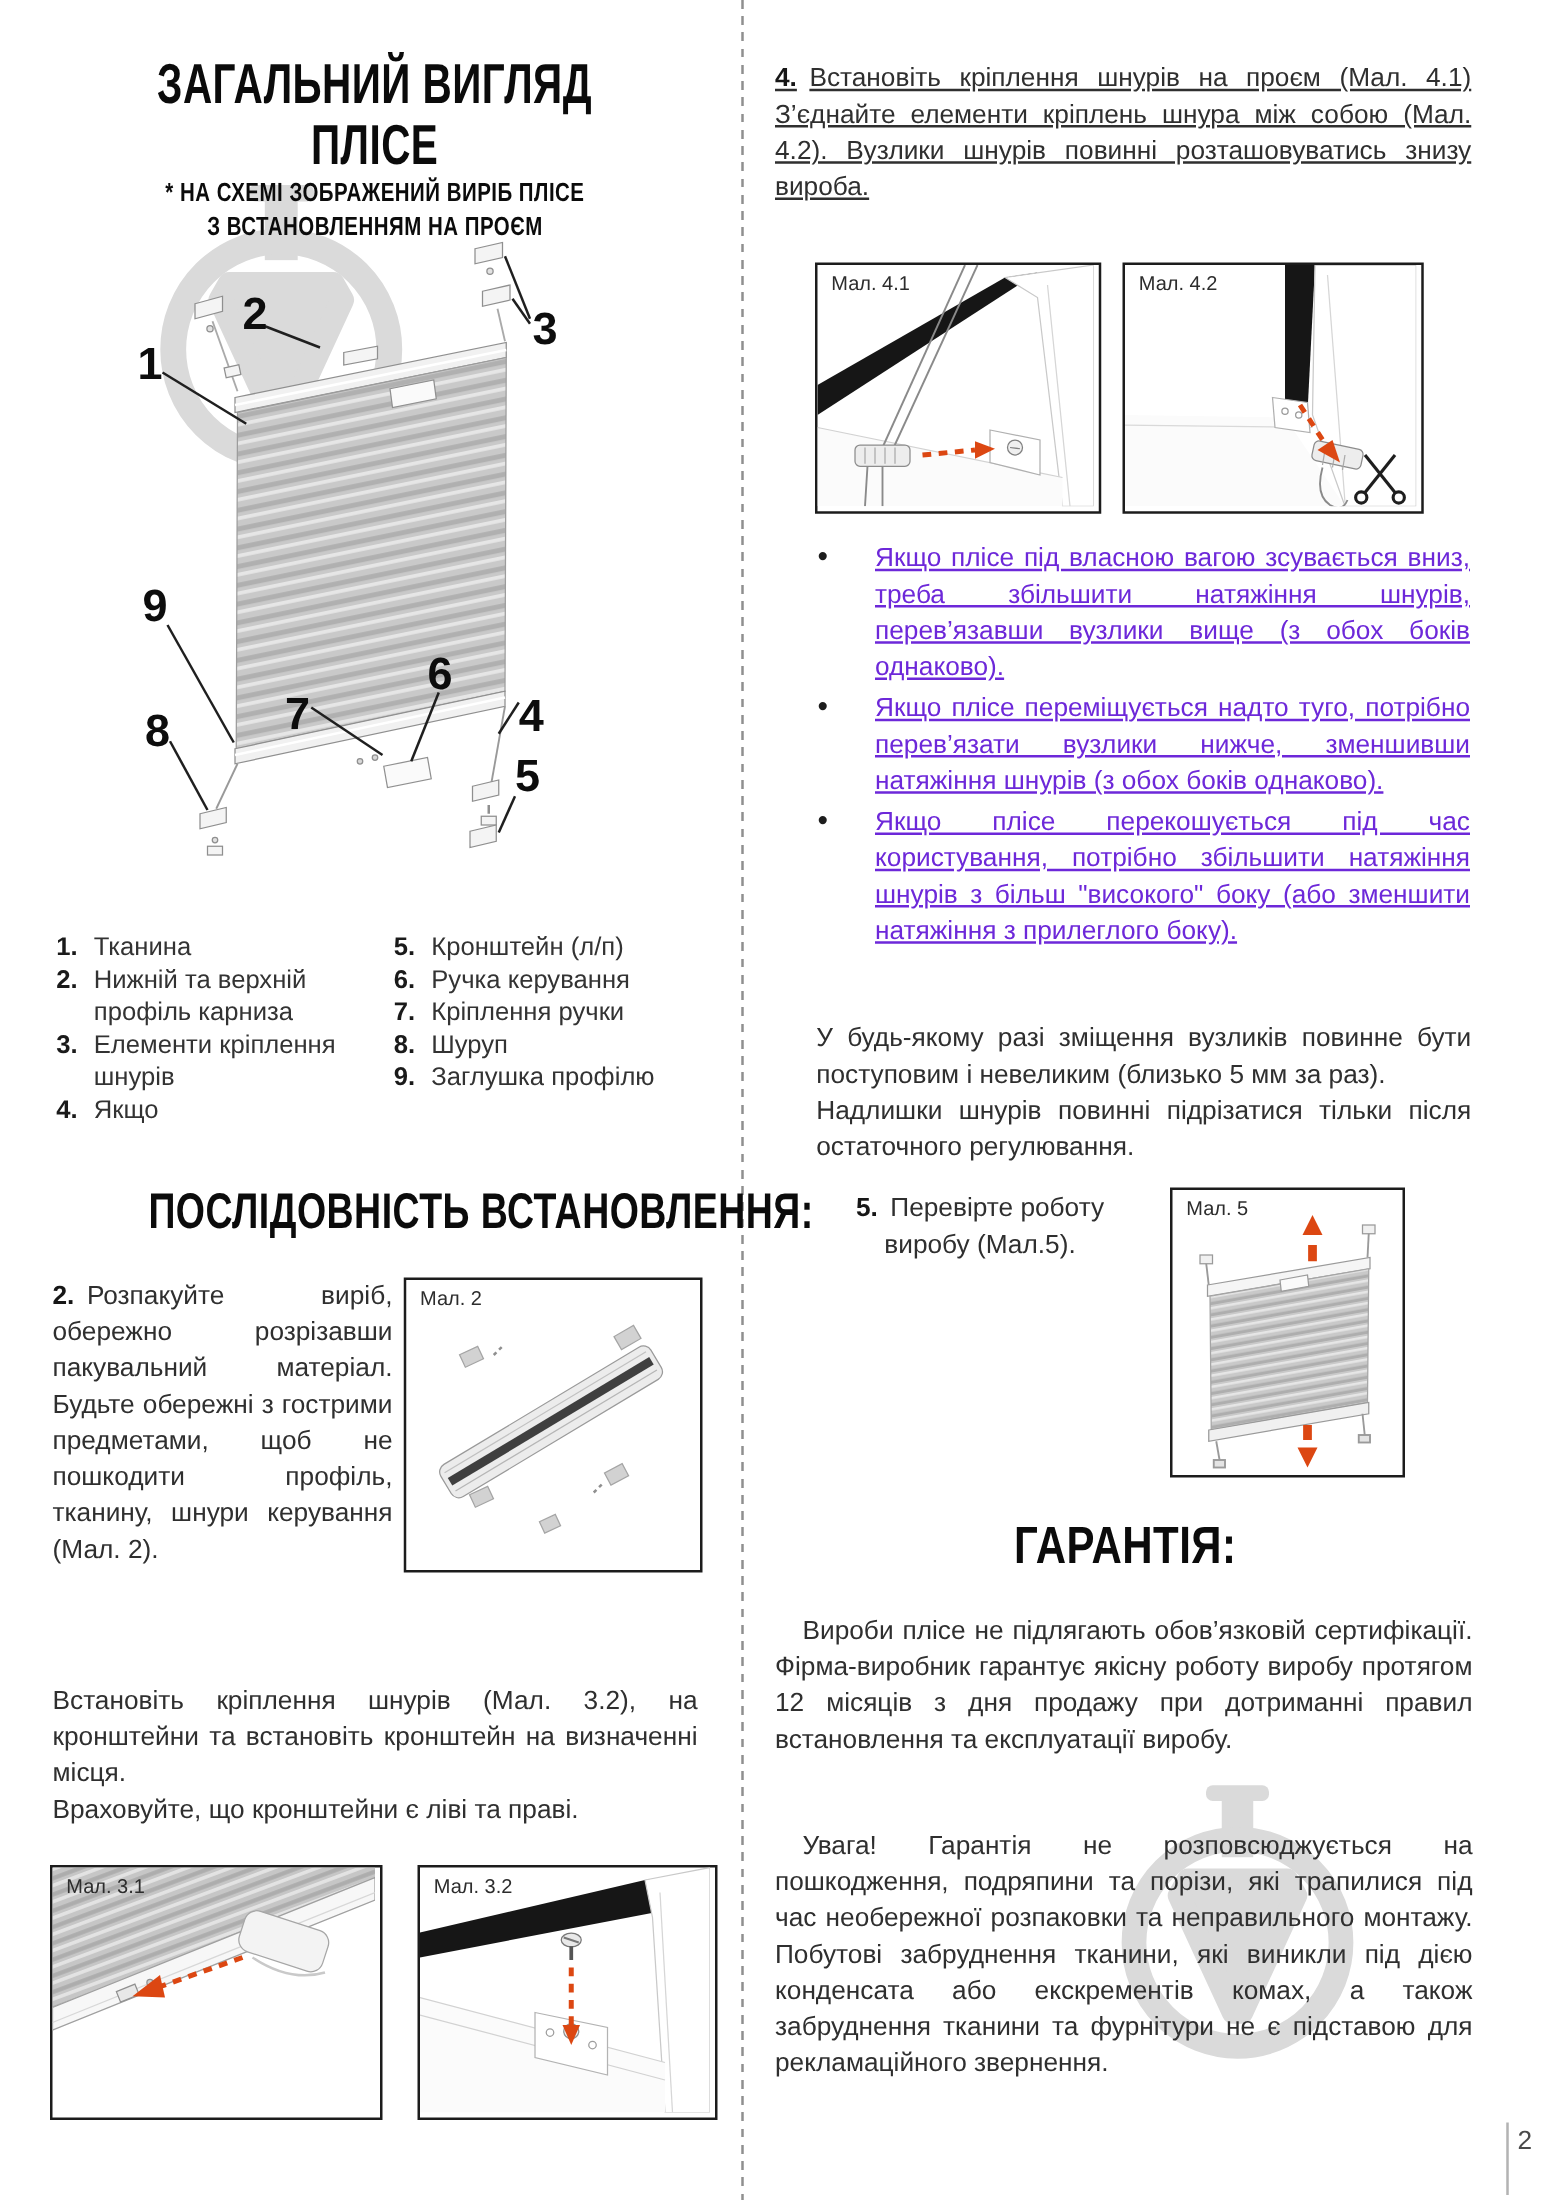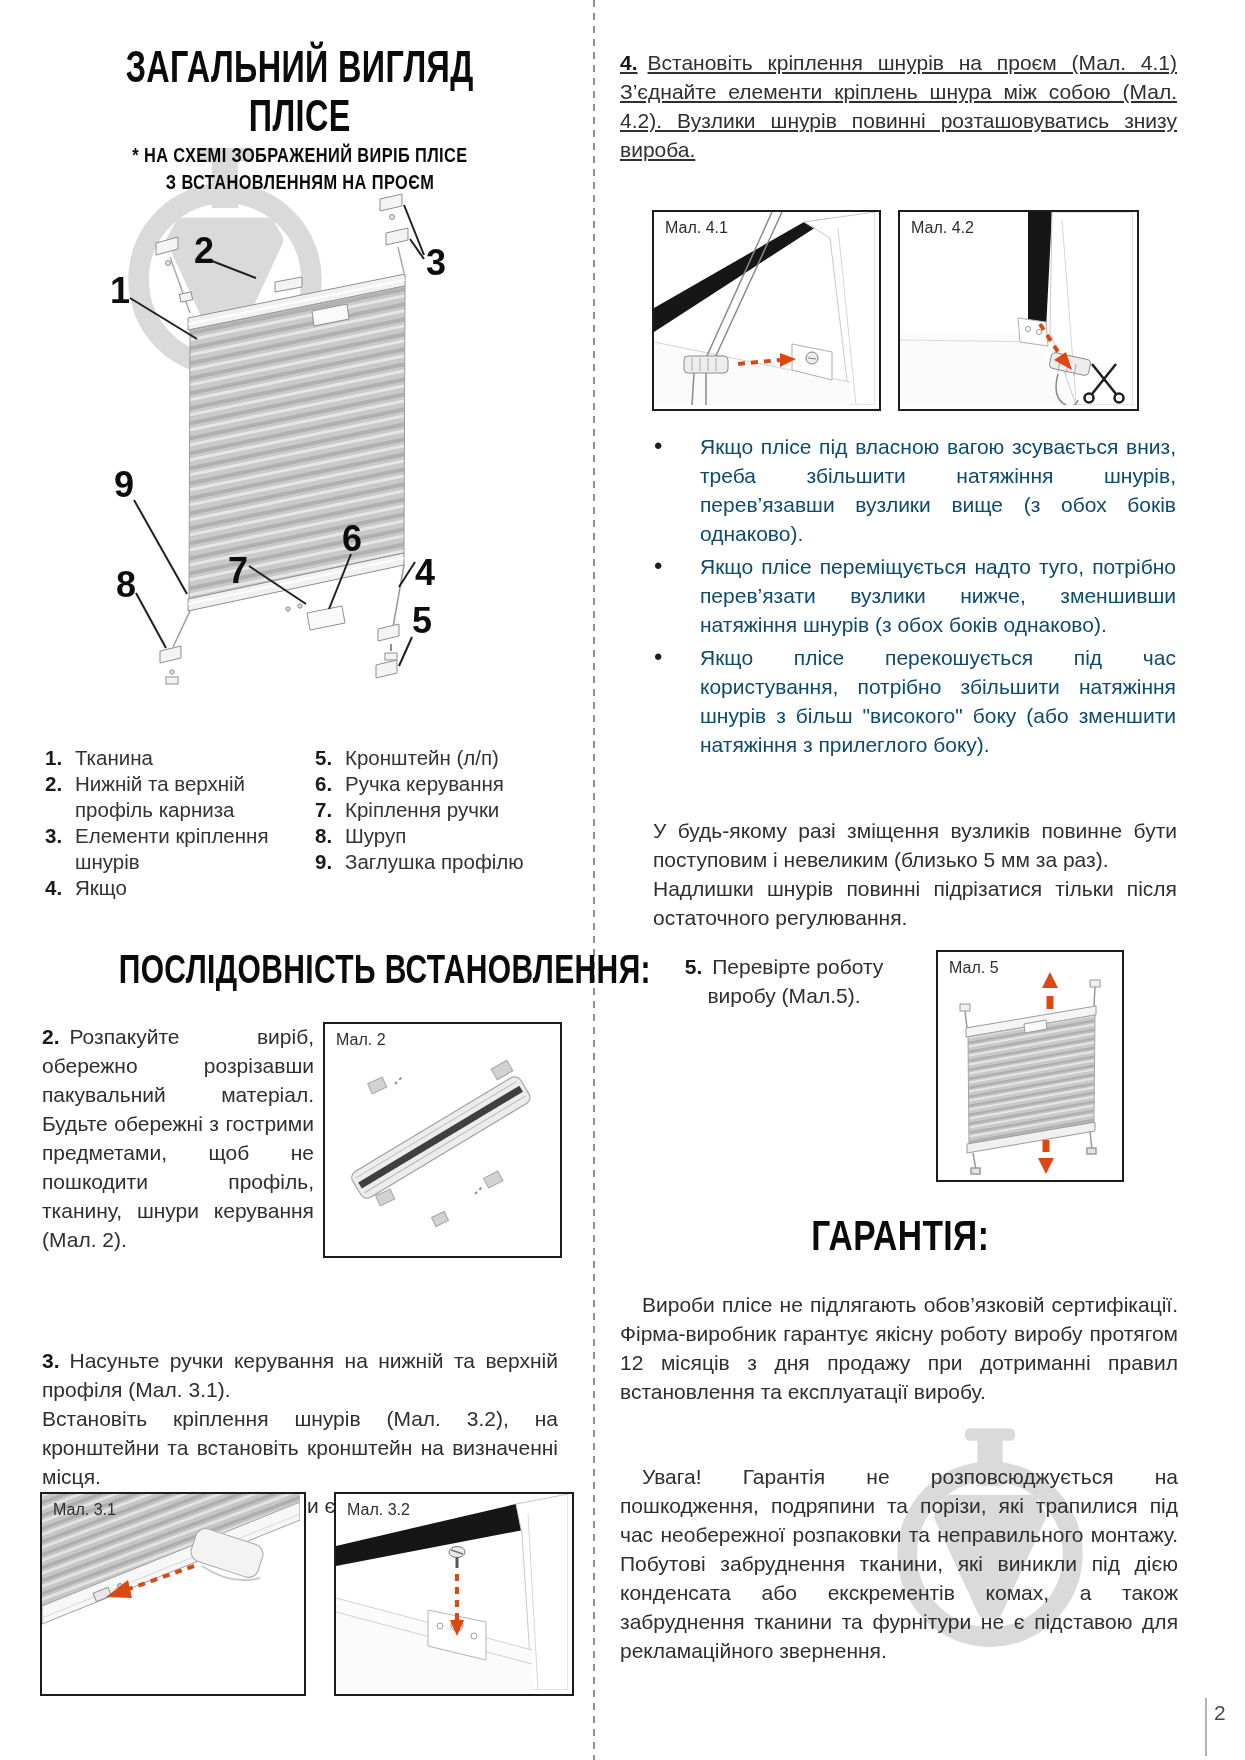--- a/index.html
+++ b/index.html
@@ -17,21 +17,21 @@
   
   .body-text{font-size:21px;line-height:29px;text-align:justify;color:#2f2f2f;}
   .body-text b{color:#161616;}
   .stepnum{font-weight:bold;margin-right:10px;color:#161616;}
   
   .legend-item{position:relative;padding-left:30px;font-size:20.5px;line-height:26px;color:#333;}
   .legend-num{position:absolute;left:0;top:0;font-weight:bold;color:#1a1a1a;}
   
   ul.bullets{list-style:none;margin:0;padding:0;}
   ul.bullets li{position:relative;padding-left:52px;font-size:21px;line-height:29px;
-                text-align:justify;color:#0c4a6e;margin:0 0 4px 0;}
+                text-align:justify;color:#6d28d9;margin:0 0 4px 0;text-decoration:underline;}
   ul.bullets li::before{content:"\2022";position:absolute;left:6px;top:-1px;font-size:24px;color:#1d1d1d;}
   
   .figbox{position:absolute;border:2px solid #1c1c1c;background:#fff;}
   .figlabel{position:absolute;top:7px;left:11px;font-size:16px;color:#2d2d2d;z-index:3;}
   .figsvg{position:absolute;left:0;top:0;}
   
   .divider{position:absolute;left:593px;top:0;width:2px;height:1760px;
            background:repeating-linear-gradient(to bottom,#8f8f8f 0 7px,transparent 7px 13px);}
   
   .pg-line{position:absolute;left:1205px;top:1698px;width:2px;height:58px;background:#b3b3b3;}
@@ -194,21 +194,20 @@
         <rect x="52" y="168" width="16" height="11" transform="rotate(-25 60 173)"></rect>
         <rect x="160" y="150" width="16" height="11" transform="rotate(-28 168 155)"></rect>
         <rect x="108" y="190" width="14" height="10" transform="rotate(-25 115 195)"></rect>
         <line x1="70" y1="60" x2="78" y2="52" stroke="#8f8f8f" stroke-width="2" stroke-dasharray="3 3"></line>
         <line x1="150" y1="170" x2="158" y2="162" stroke="#8f8f8f" stroke-width="2" stroke-dasharray="3 3"></line>
       </g>
     </svg>
   </div>
 
   <div class="abs body-text" style="left:42px;top:1346px;width:516px;">
-    <div><b class="stepnum">3.</b><span>Насуньте ручки керування на нижній та верхній профіля (Мал. 3.1).</span></div>
     <div>Встановіть кріплення шнурів (Мал. 3.2), на кронштейни та встановіть кронштейн на визначенні місця.</div>
     <div>Враховуйте, що кронштейни є ліві та праві.</div>
   </div>
 
   <div class="figbox" style="left:40px;top:1492px;width:262px;height:200px;">
     <span class="figlabel">Мал. 3.1</span>
     <svg class="figsvg" width="258" height="196" viewBox="0 0 258 196">
       <defs>
         <pattern id="pleats31" width="8" height="13" patternUnits="userSpaceOnUse" patternTransform="skewY(-20.5)">
           <rect width="8" height="13" fill="#c6c6c6"></rect>

